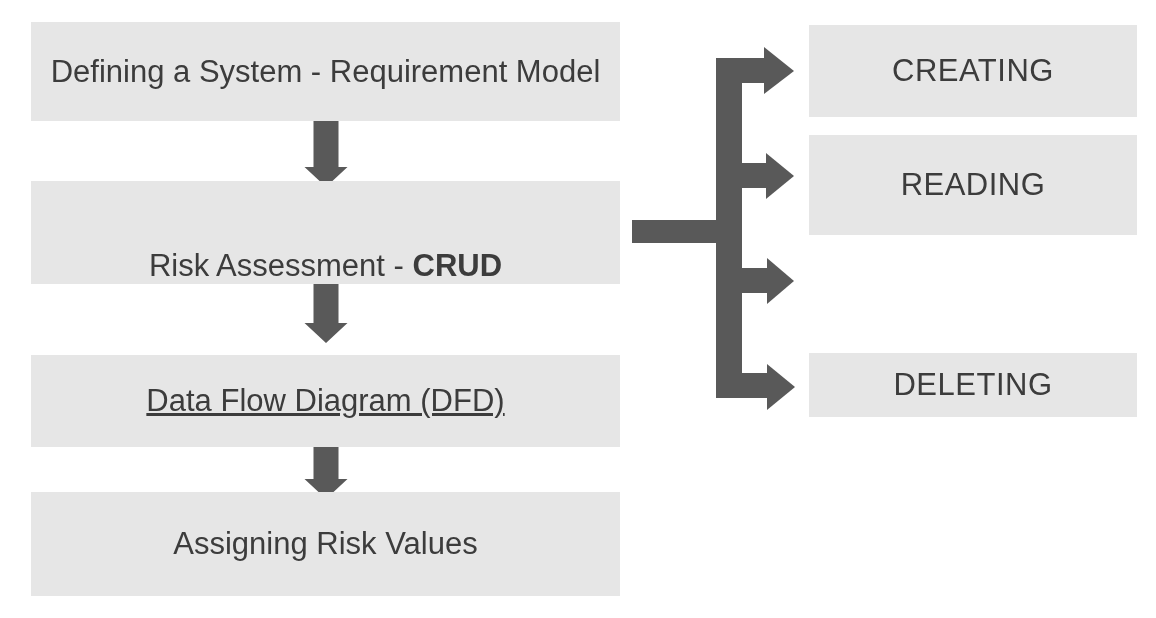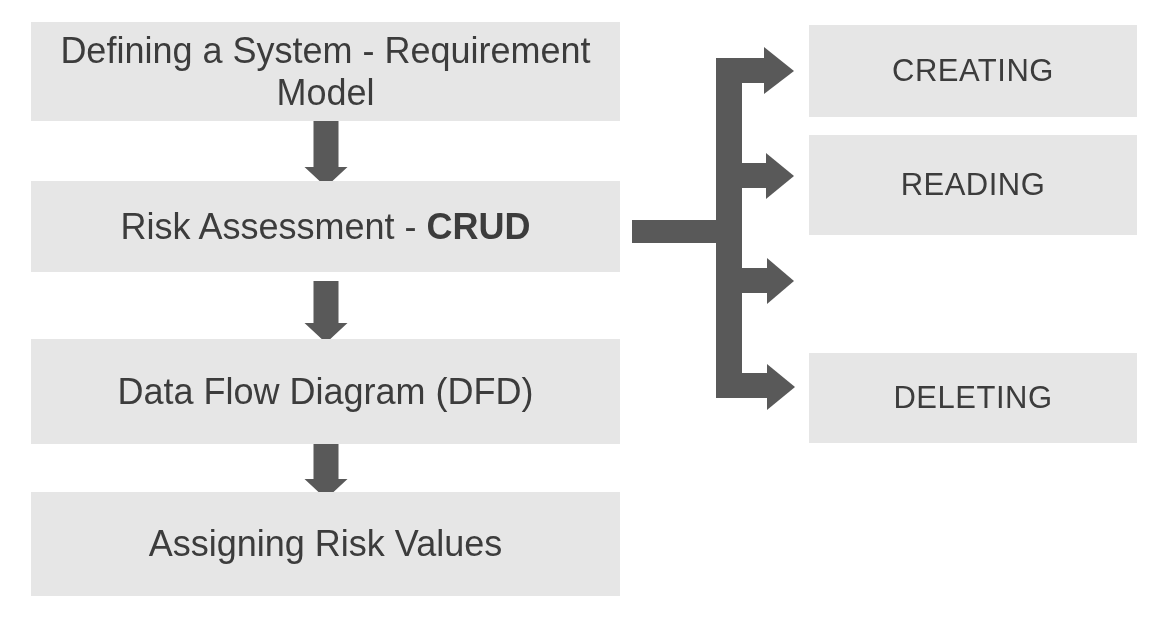--- a/index.html
+++ b/index.html
@@ -24,33 +24,33 @@
   .arrow-layer .arrow { fill: var(--arrow, #595959); }
   .node {
     position: absolute;
     background: var(--box, #e6e6e6);
     display: flex;
     align-items: center;
     justify-content: center;
     text-align: center;
     color: var(--txt, #3c3c3c);
   }
-  .node.left  { left: 31px;  width: 589px; font-size: 36px; }
+  .node.left  { left: 31px;  width: 589px; font-size: 31px; }
   .node.right { left: 809px; width: 328px; font-size: 31px; letter-spacing: 0.5px; }
   .node .bold { font-weight: bold; }
   
   .n1 { top: 22px;  height: 99px;  }
-  .n2 { top: 181px; height: 91px; }
-  .n3 { top: 339px; height: 105px; }
+  .n2 { top: 181px; height: 103px; align-items: flex-end; }
+  .n3 { top: 355px; height: 92px; text-decoration: underline; }
   .n4 { top: 492px; height: 104px; text-align: center; }
   
   .r1 { top: 25px;  height: 92px; }
   .r2 { top: 135px; height: 100px; }
   .r3 { top: 243px; height: 90px; }
-  .r4 { top: 353px; height: 90px; }
+  .r4 { top: 353px; height: 64px; }
 </style>
 </head>
 <body>
 
 <div class="stage">
 
   <svg class="arrow-layer" viewBox="0 0 1156 618" aria-hidden="true">
 
     <polygon class="arrow" points="313.5,118 338.5,118 338.5,167 347.5,167 326,187 304.5,167 313.5,167"></polygon>
     <polygon class="arrow" points="313.5,281 338.5,281 338.5,323 347.5,323 326,343 304.5,323 313.5,323"></polygon>

